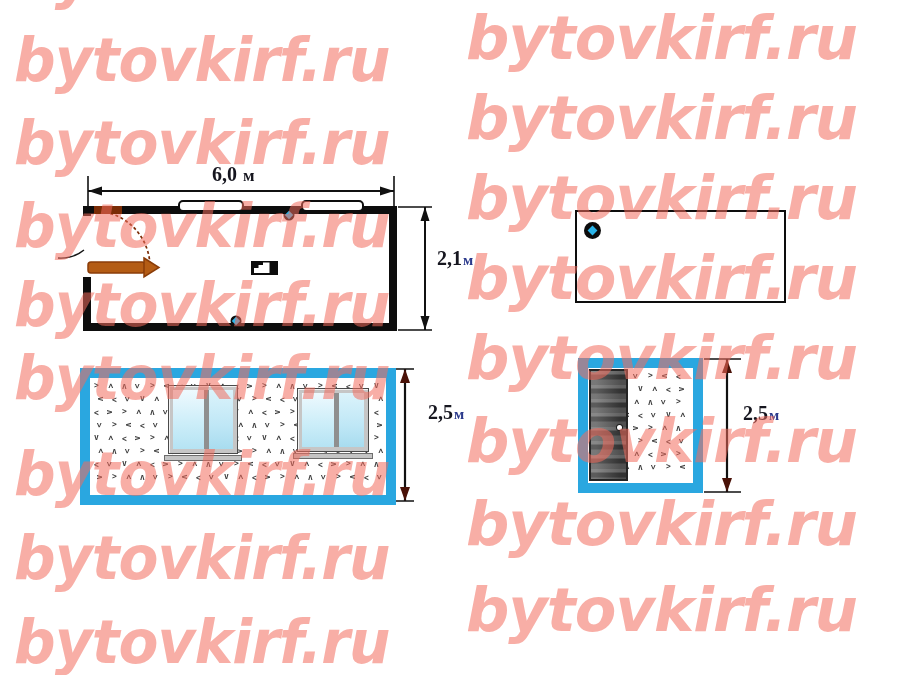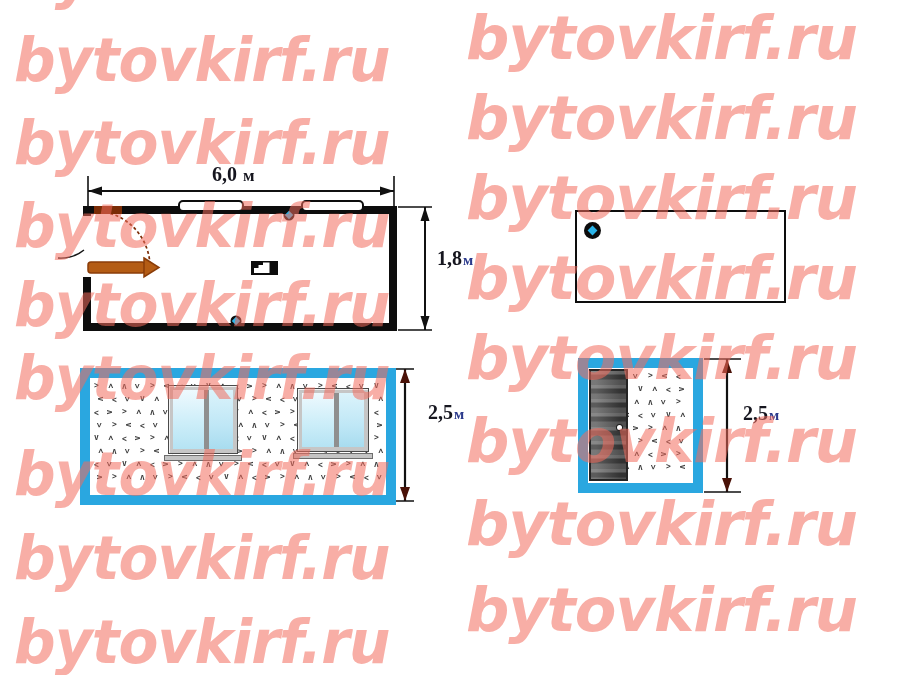--- a/index.html
+++ b/index.html
@@ -128,21 +128,21 @@
       <line x1="727" y1="359" x2="727" y2="492" stroke="#111" stroke-width="2.2"></line>
       <polygon points="727,359 722,373 732,373" fill="#4a1208"></polygon>
       <polygon points="727,492 722,478 732,478" fill="#4a1208"></polygon>
     </g>
   </svg>
 
   <div class="dim-label wide" style="left:212px;top:163px">
     <span>6,0</span><span class="unit">м</span>
   </div>
   <div class="dim-label" style="left:437px;top:247px">
-    <span>1,8</span><span class="unit">м</span>
+    <span>2,1</span><span class="unit">м</span>
   </div>
   <div class="dim-label" style="left:428px;top:401px">
     <span>2,5</span><span class="unit">м</span>
   </div>
   <div class="dim-label" style="left:743px;top:402px">
     <span>2,5</span><span class="unit">м</span>
   </div>
 
   <div class="legend">
     <div class="legend-item li1">

